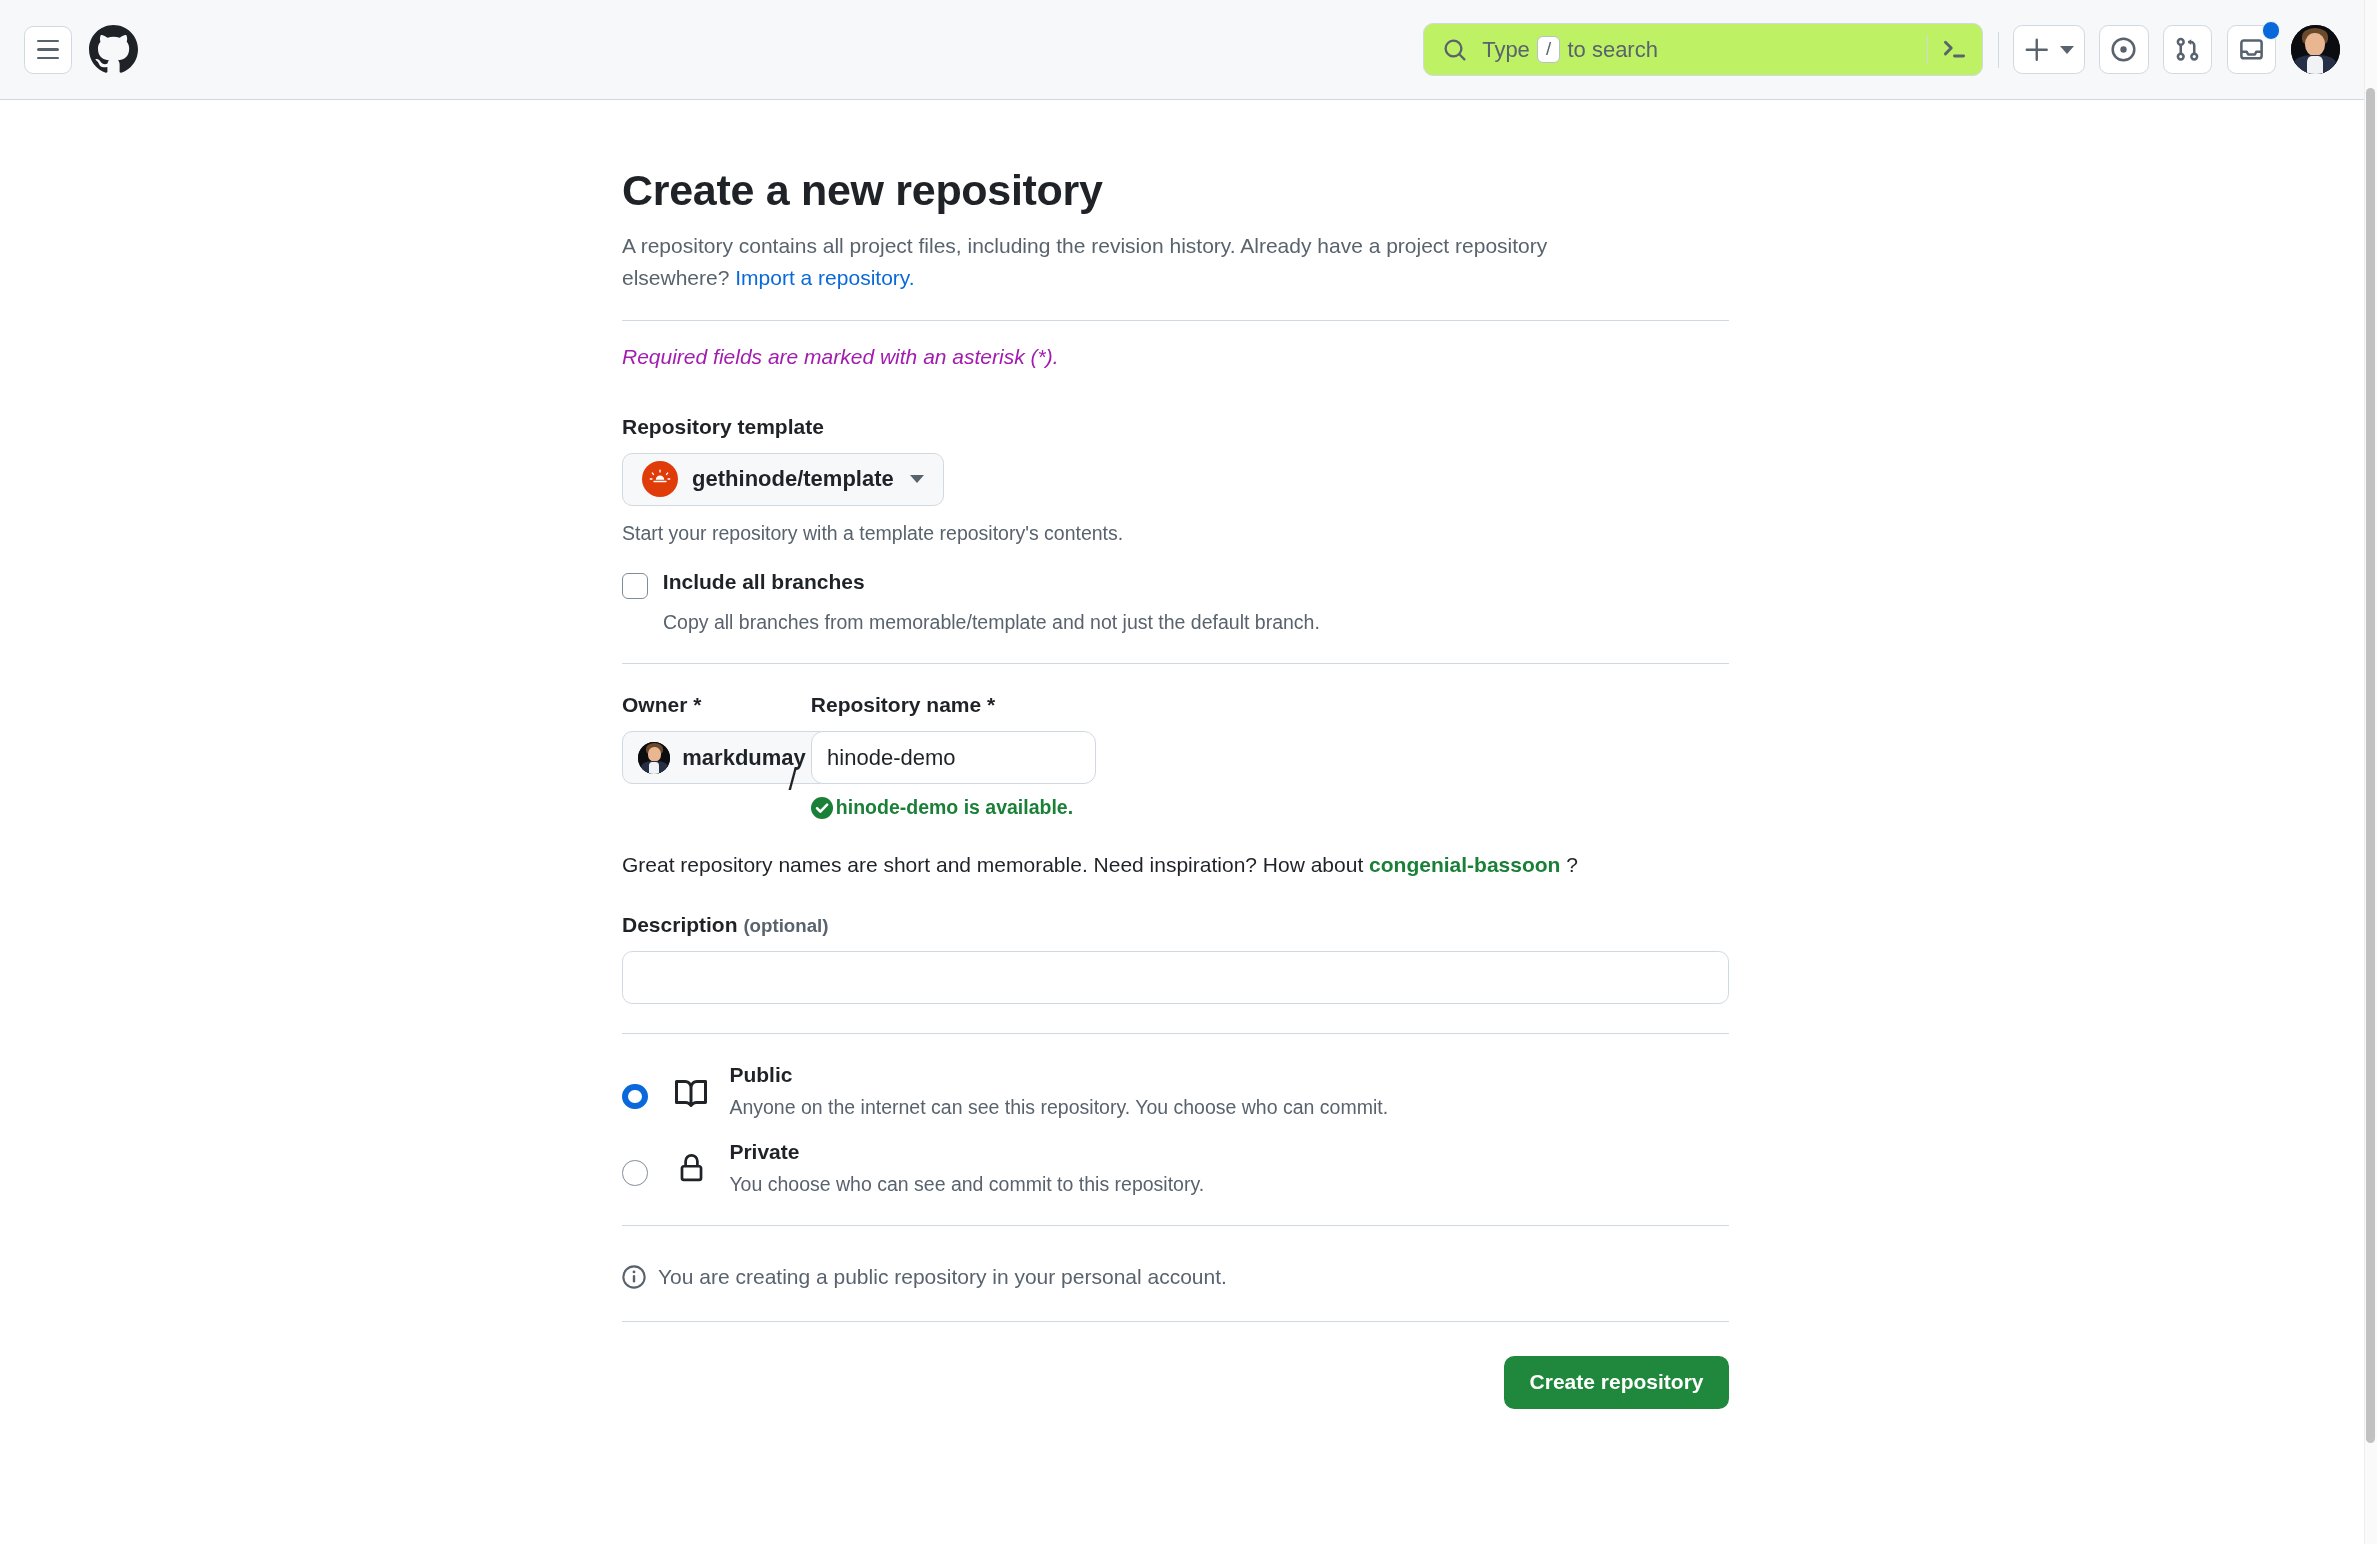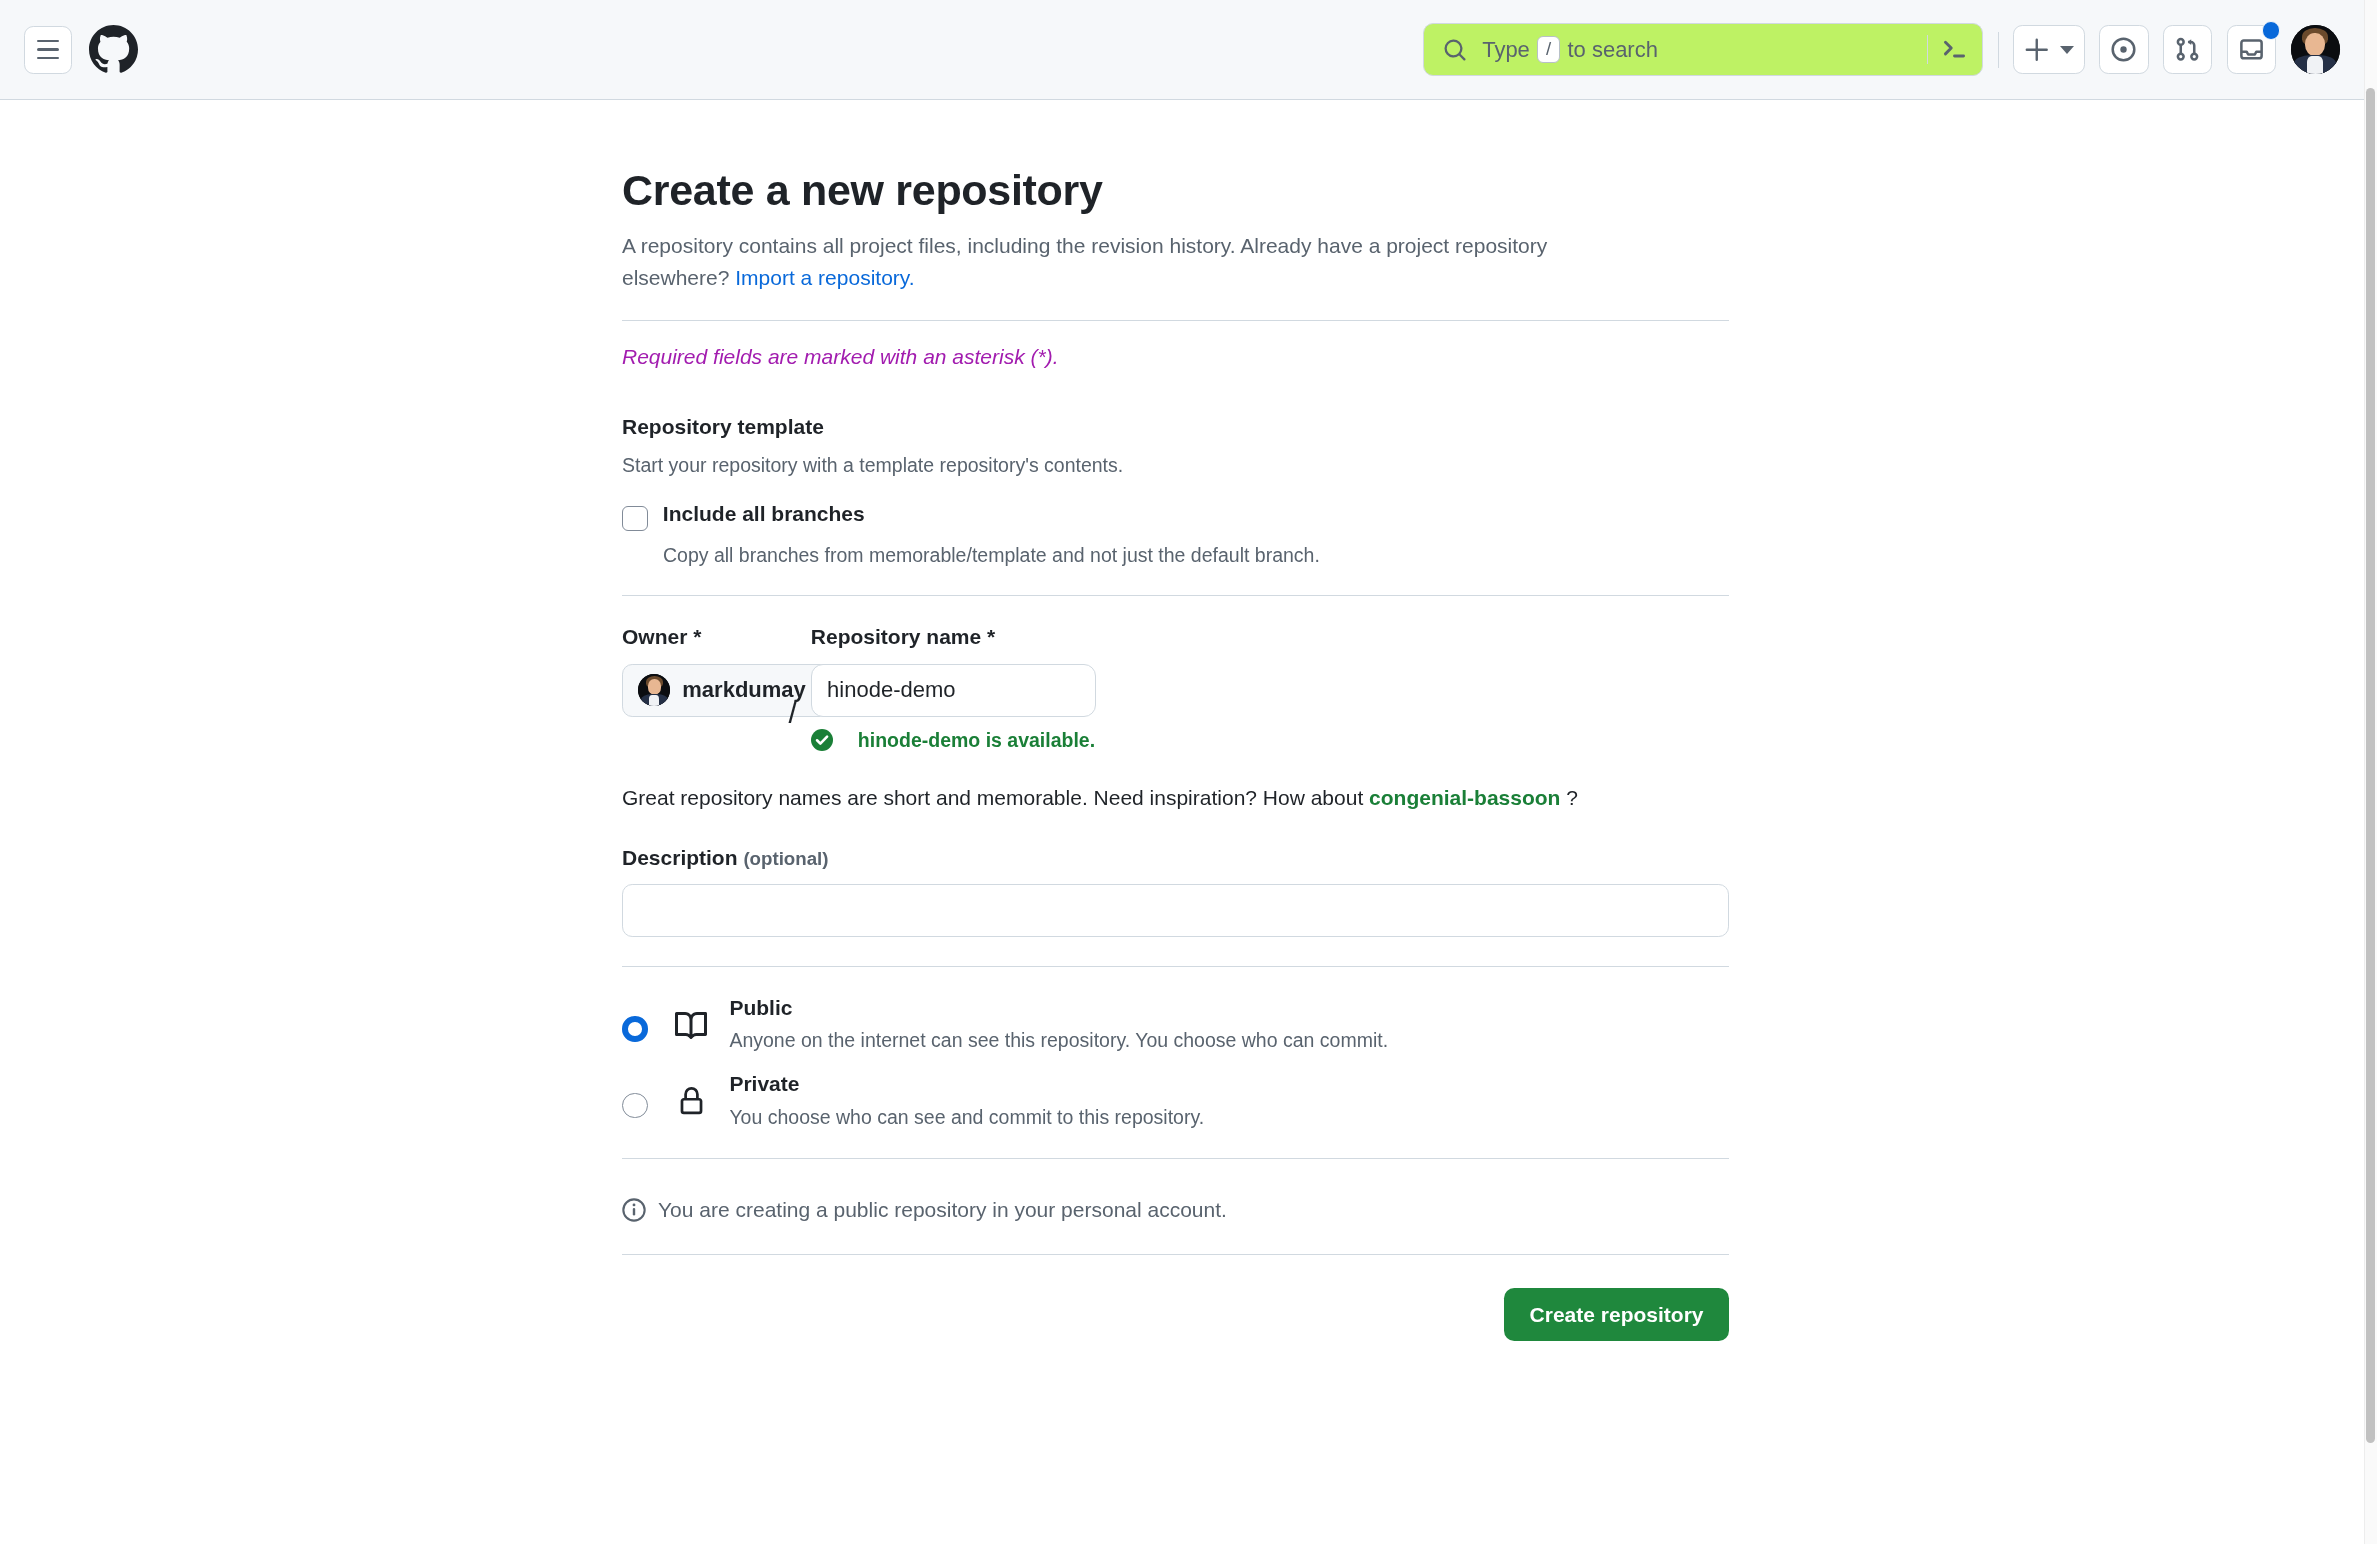--- a/index.html
+++ b/index.html
@@ -309,21 +309,21 @@
     font-size: 22px;
     color: #1f2328;
     padding: 0 15.3px;
     font-family: "Liberation Sans", sans-serif;
     outline: none;
   }
   .avail {
     margin-top: 12px;
     display: flex;
     align-items: center;
-    gap: 25px;
+    gap: 3px;
     font-size: 19.5px;
     font-weight: 700;
     color: #1a7f37;
   }
   .inspiration {
     margin-top: 34px;
     font-size: 21px;
     color: #1f2328;
   }
   .inspiration b { color: #1a7f37; font-weight: 700; }
@@ -524,20 +524,35 @@
       <a href="#">Import a repository.</a>
     </p>
 
     <div class="hr"></div>
 
     <p class="required-note">Required fields are marked with an asterisk (*).</p>
 
     <div class="tmpl-wrap">
       <div class="section-label">Repository template</div>
 
+      <div class="select-btn">
+        <span class="hinode-avatar">
+          <svg width="24" height="24" viewBox="0 0 24 24">
+            <path fill="#ffffff" d="M12 8.6a4.2 4.2 0 0 1 4.2 4.2H7.8A4.2 4.2 0 0 1 12 8.6Z"></path>
+            <rect x="5.3" y="13.8" width="13.4" height="1.5" rx="0.75" fill="#ffffff"></rect>
+            <rect x="11.3" y="2.4" width="1.4" height="3.2" rx="0.7" fill="#ffffff"></rect>
+            <rect x="4.2" y="5.2" width="1.4" height="3.1" rx="0.7" fill="#ffffff" transform="rotate(-40 4.9 6.75)"></rect>
+            <rect x="18.4" y="5.2" width="1.4" height="3.1" rx="0.7" fill="#ffffff" transform="rotate(40 19.1 6.75)"></rect>
+            <rect x="1.6" y="11.3" width="3.0" height="1.4" rx="0.7" fill="#ffffff"></rect>
+            <rect x="19.4" y="11.3" width="3.0" height="1.4" rx="0.7" fill="#ffffff"></rect>
+          </svg>
+        </span>
+        <span class="label">gethinode/template</span>
+        <span class="caret"></span>
+      </div>
 
       <div class="hint tmpl-hint">Start your repository with a template repository's contents.</div>
 
       <div class="check-row">
         <span class="checkbox"></span>
         <div class="check-texts">
           <div class="t1">Include all branches</div>
         </div>
       </div>
       <div class="hint" style="margin-top:9.3px;margin-left:41px;">Copy all branches from memorable/template and not just the default branch.</div>

